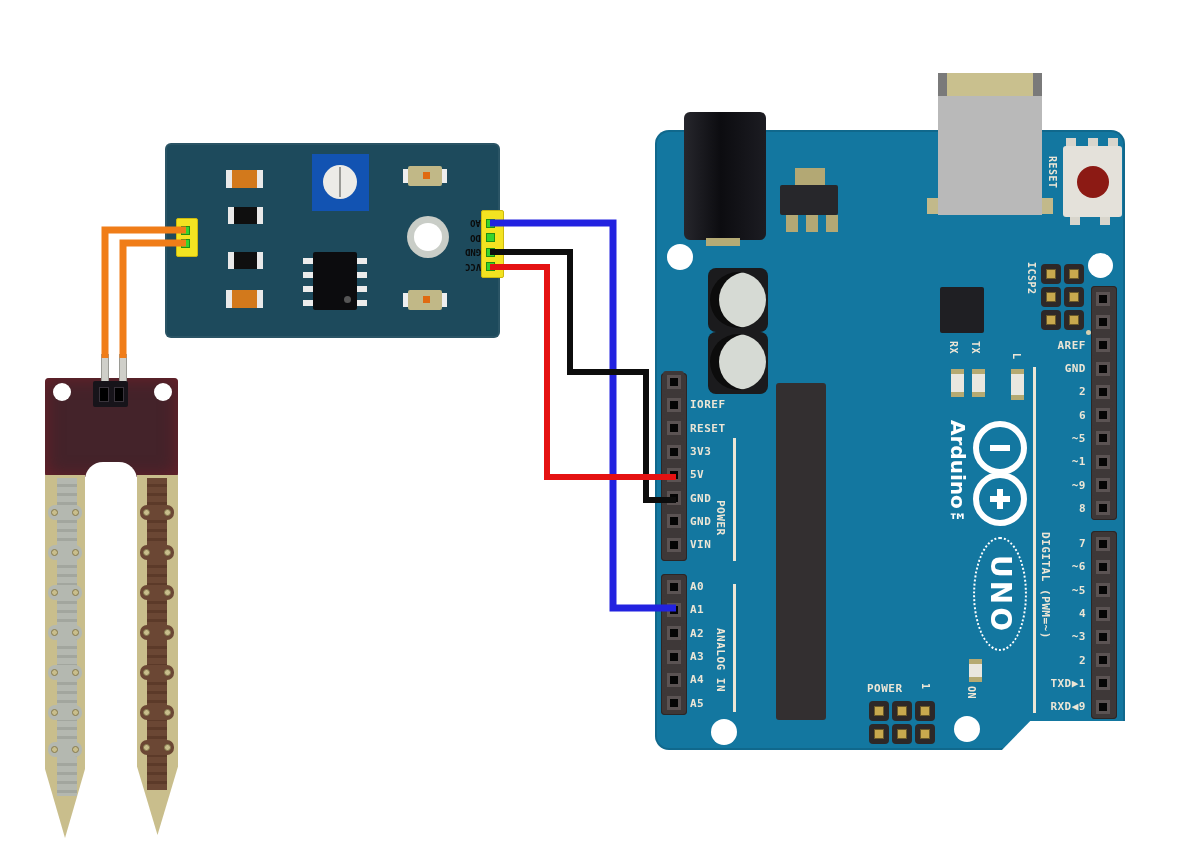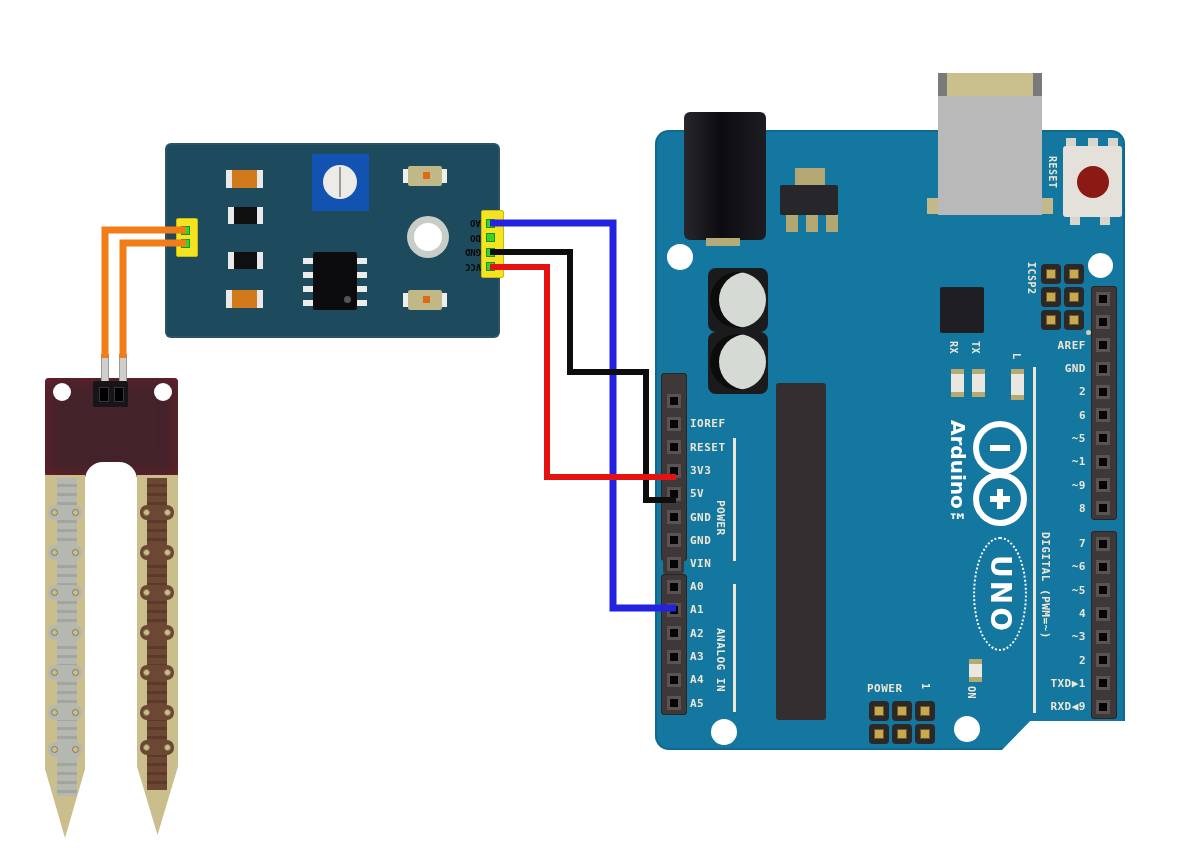--- a/index.html
+++ b/index.html
@@ -202,21 +202,21 @@
   </div>
 
   <div class="wline" style="left:733px;top:438px;height:123px;"></div>
   <div class="abs vtext silk" style="left:714px;top:500px;font-size:11px;">POWER</div>
   <div class="wline" style="left:733px;top:584px;height:128px;"></div>
   <div class="abs vtext silk" style="left:714px;top:628px;font-size:11px;">ANALOG IN</div>
   <div class="wline" style="left:1033px;top:367px;height:346px;"></div>
   <div class="abs vtext silk" style="left:1039px;top:532px;font-size:11px;">DIGITAL (PWM=~)</div>
 
   <div class="strip" style="left:661px;top:373px;width:26px;height:188px;"></div>
-  <div class="hdrcol" style="left:663px;top:389px;width:100px;">
+  <div class="hdrcol" style="left:663px;top:370px;width:100px;">
 
       <div class="prow">
         <span class="psq"></span>
         <span class="plbl"></span>
       </div>
 
       <div class="prow">
         <span class="psq"></span>
         <span class="plbl">IOREF</span>
       </div>

